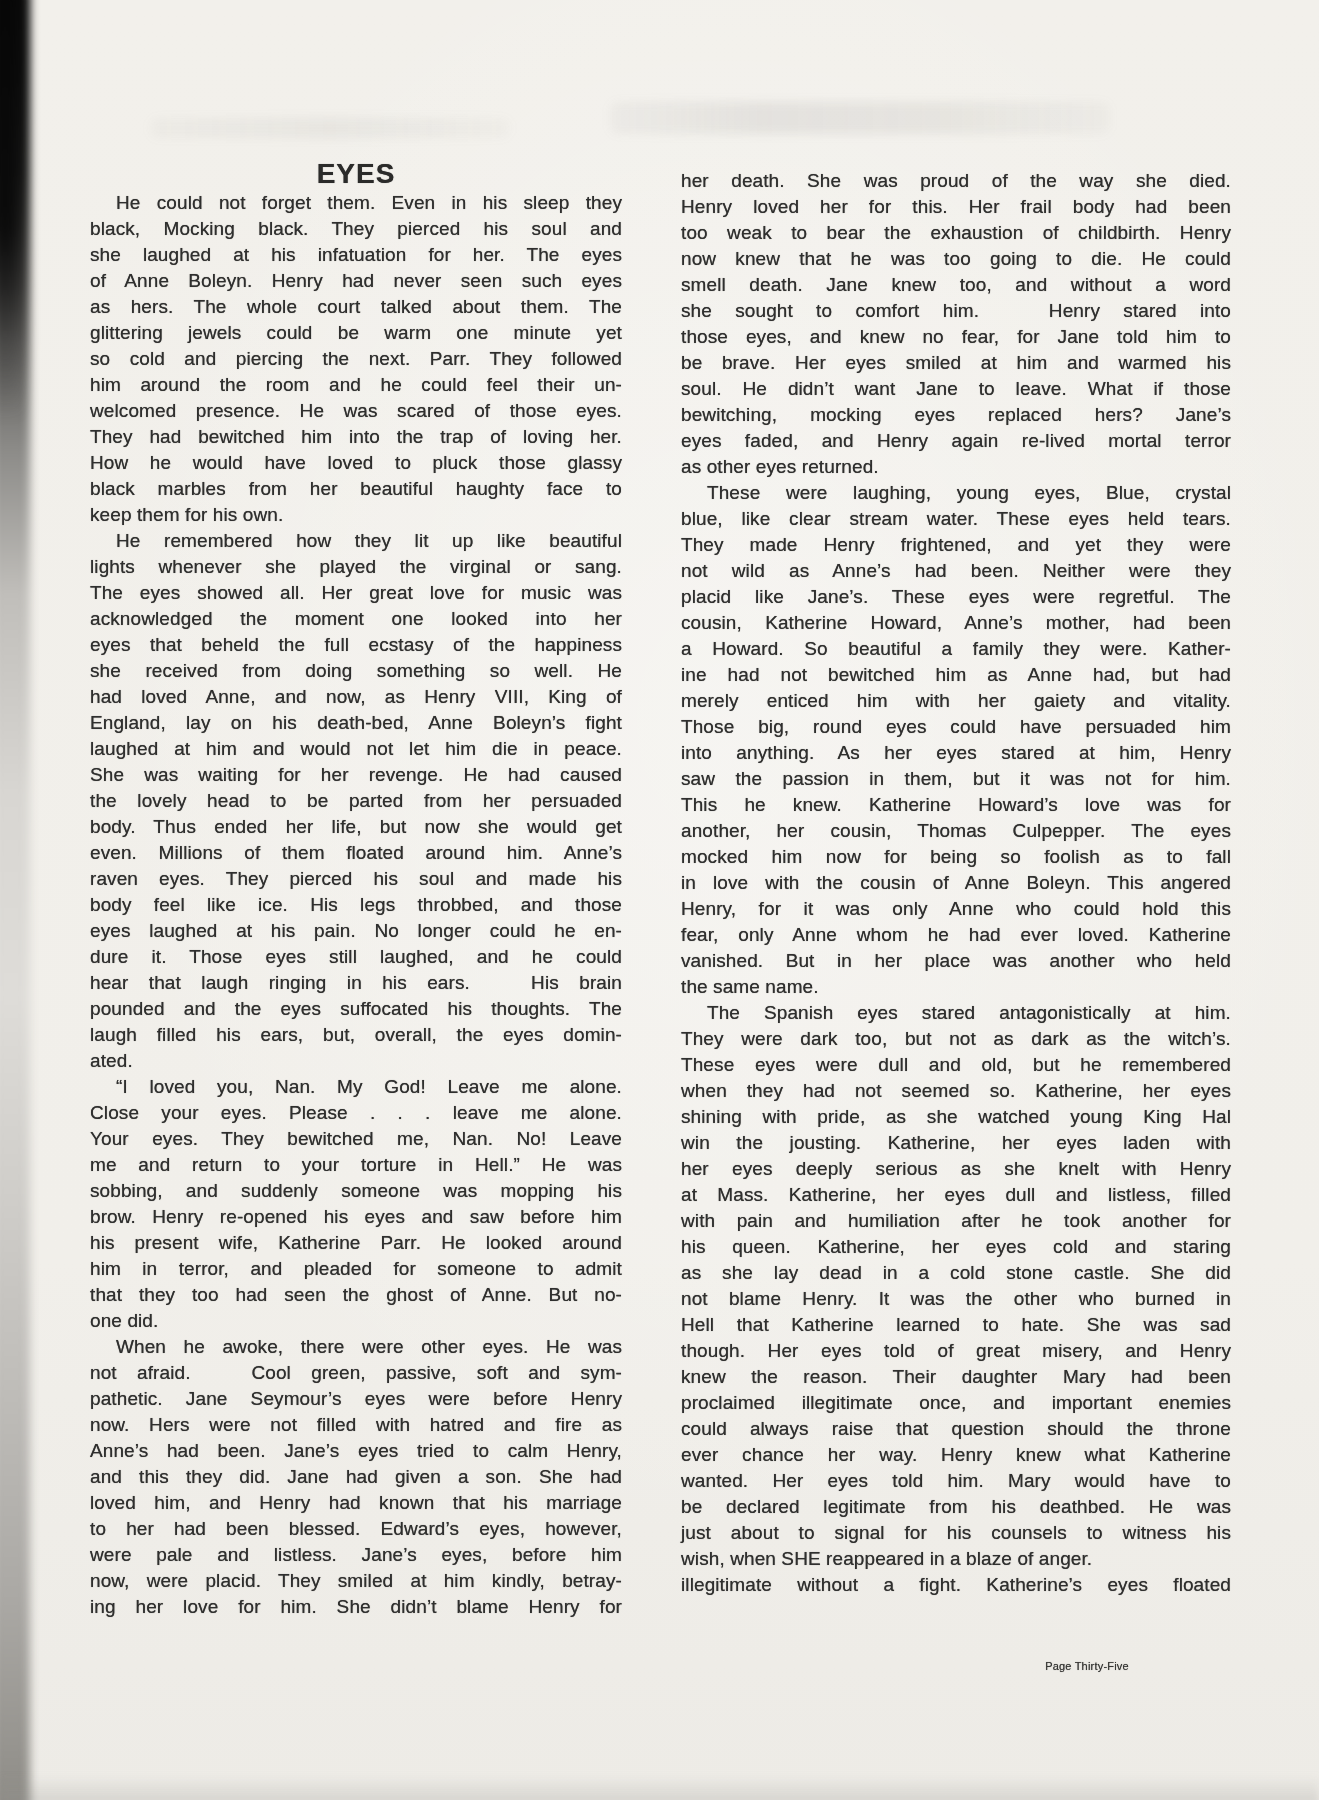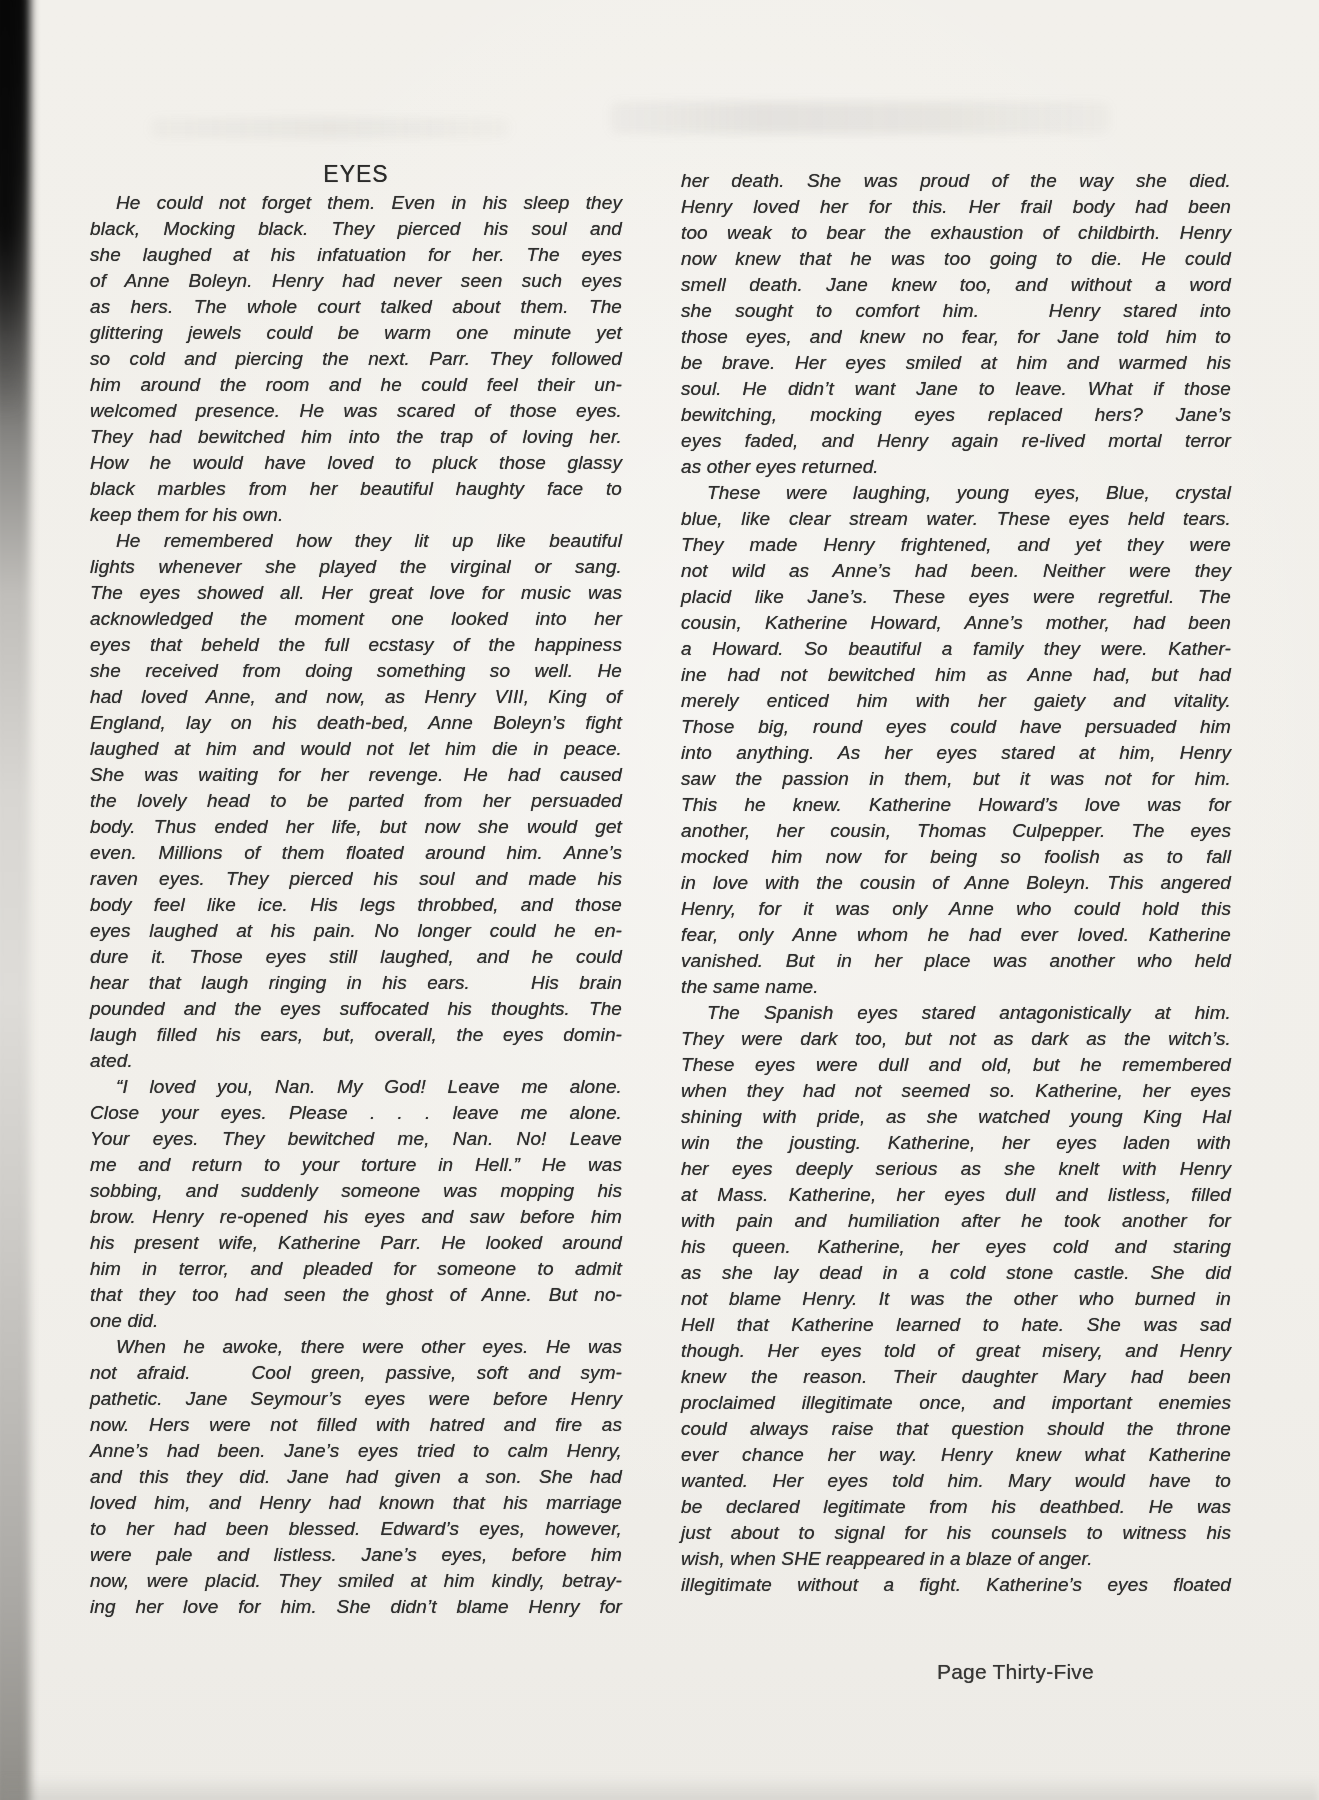--- a/index.html
+++ b/index.html
@@ -56,43 +56,43 @@
     font-size:19px;
     line-height:26px;
     text-shadow:0 0 0.7px rgba(45,45,44,0.85);
     letter-spacing:0.1px;
   }
   .col-left{ left:90px;  top:158px; width:532px; }
   .col-right{ left:681px; top:168px; width:550px; }
 
   .title{
     text-align:center;
-    font-weight:400;
-    font-size:23px;
+    font-weight:700;
+    font-size:28px;
     line-height:32px;
     letter-spacing:1px;
     color:#2b2b2a;
   }
-  .para{ margin:0;font-style:italic; }
+  .para{ margin:0; }
   .para.gap{ }
   .line{
     text-align:justify;
     text-align-last:justify;
     white-space:normal;
   }
   .line.indent{ text-indent:26px; }
   .line.end{ text-align-last:left; }
 
   .page-number{
     position:absolute;
     top:1660px;
     left:937px;
     width:300px;
-    text-align:left;
-    font-size:21px;
+    text-align:center;
+    font-size:11px;
     color:#373735;
     text-shadow:0 0 0.7px rgba(50,50,48,0.8);
     letter-spacing:0.2px;
   }
 </style>
 </head>
 <body>
 
 <div class="page">
   <div class="ghost-strip"></div>

